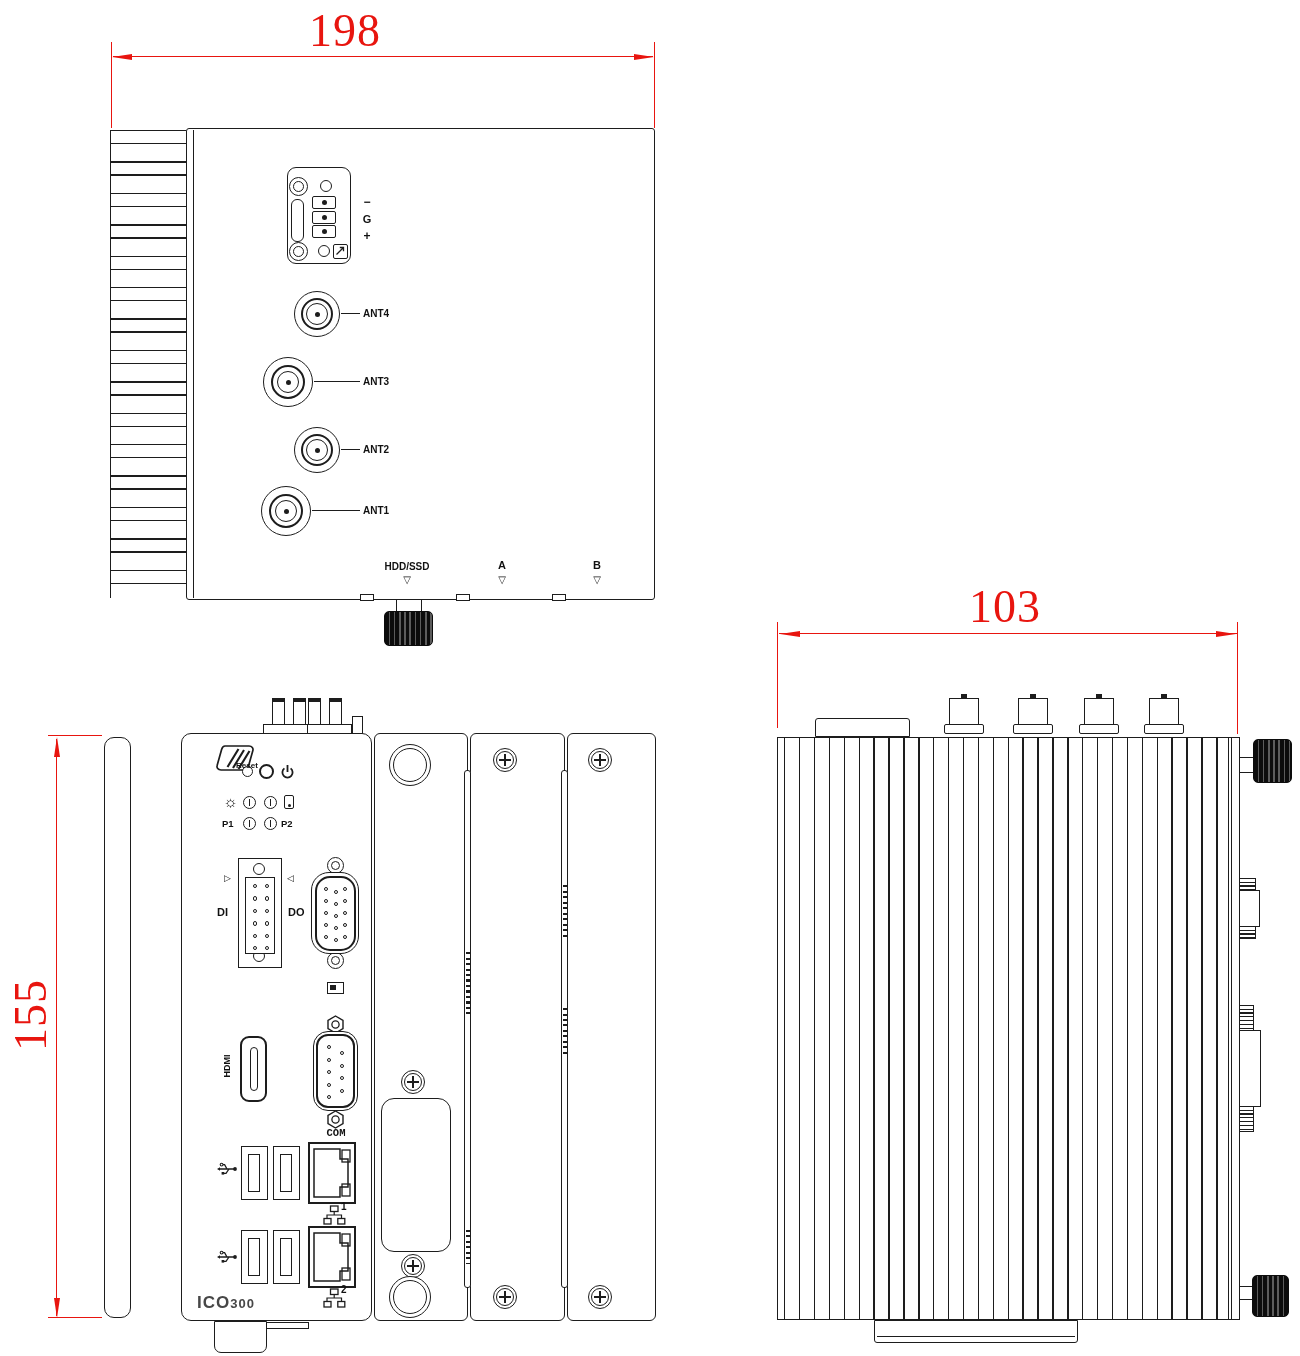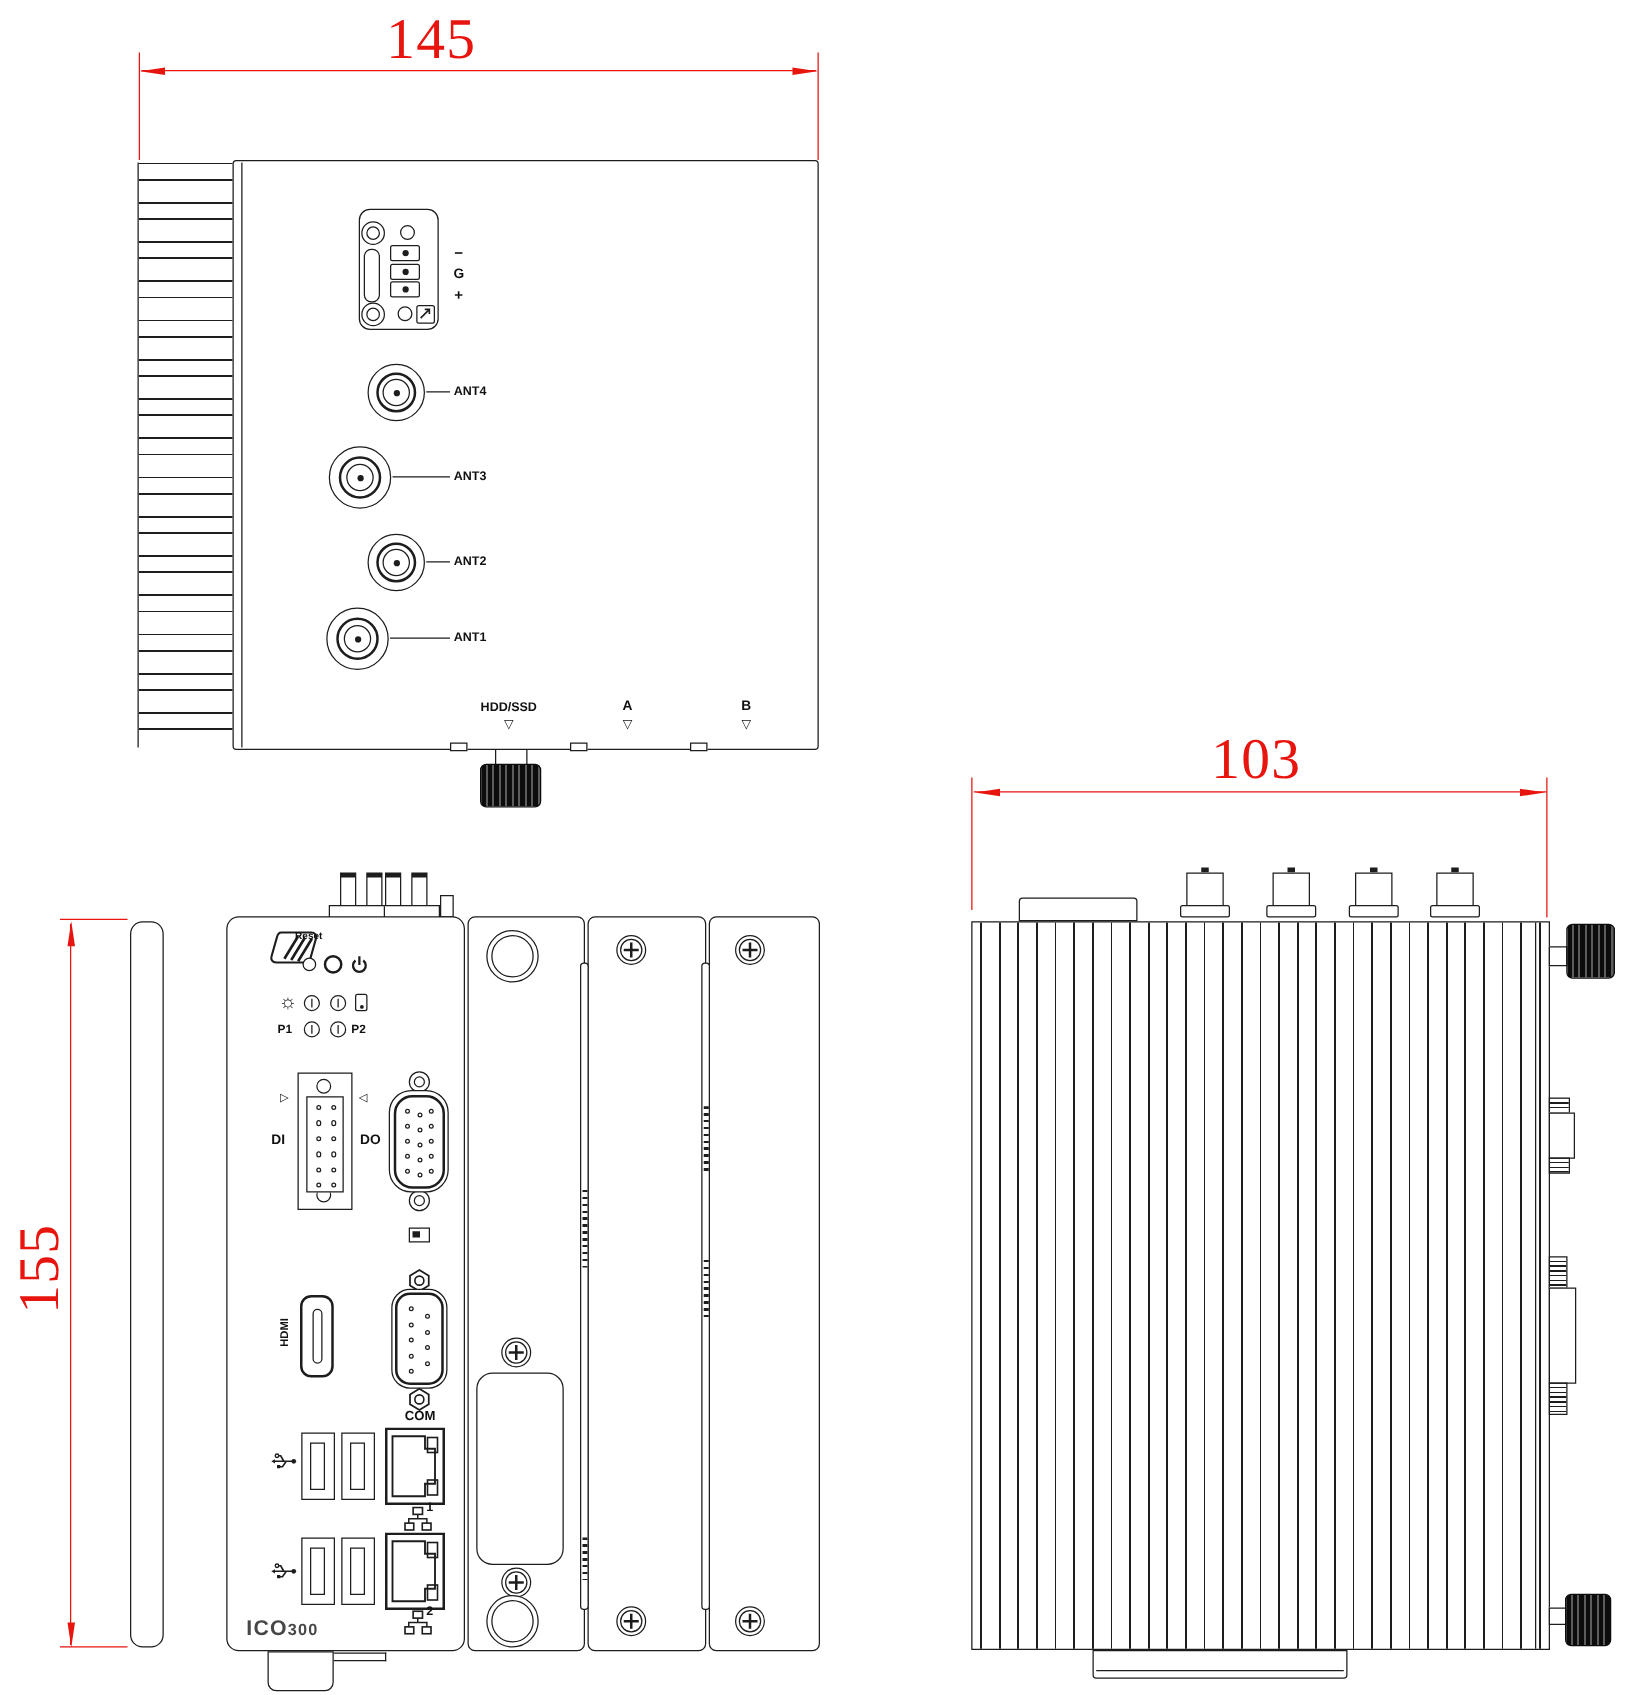--- a/index.html
+++ b/index.html
@@ -58,21 +58,21 @@
 <body>
 
 <div id="canvas">
 
   <div>
     <div class="rln" style="left:111px;top:42px;width:1.3px;height:86px;"></div>
     <div class="rln" style="left:654px;top:42px;width:1.3px;height:86px;"></div>
     <div class="rln" style="left:113px;top:56px;width:540px;height:1.3px;"></div>
     <div class="arr arrL" style="left:112px;top:53.6px;"></div>
     <div class="arr arrR" style="left:634px;top:53.6px;"></div>
-    <div class="dimt" style="left:295px;top:8px;width:100px;">145</div>
+    <div class="dimt" style="left:295px;top:8px;width:100px;">198</div>
   </div>
 
   <div>
     <div class="finsH" style="left:110px;top:130px;width:76px;height:468px;"></div>
     <div class="box" style="left:186px;top:128px;width:469px;height:472px;border-radius:3px;border-width:1.6px;"></div>
     <div class="ln" style="left:193px;top:130px;width:1.2px;height:468px;"></div>
 
     <div class="box" style="left:287px;top:167px;width:64px;height:97px;border-radius:9px;border-width:1.6px;"></div>
     <div class="dcirc" style="left:289px;top:177px;width:19px;height:19px;">
         <i></i>
@@ -188,21 +188,21 @@
       <path d="M11 4 H35 C38 4 39.6 6.2 38.8 8.8 L34.4 24.4 C33.7 26.9 31.6 28 29 28 H7 C4 28 2.4 25.8 3.2 23.2 L7.6 7.6 C8.3 5.1 9.4 4 11 4 Z" fill="none" stroke="#1d1d1d" stroke-width="1.7"></path>
       <path d="M13.5 25 L24.5 7 M19 26 L30 8 M24.5 27 L35.5 9" fill="none" stroke="#1d1d1d" stroke-width="2.1"></path>
     </svg>
 
     <div class="circ" style="left:242px;top:766px;width:11px;height:11px;border-width:1.4px;"></div>
     <div class="circ" style="left:259px;top:764px;width:15px;height:15px;border-width:2.8px;"></div>
     <svg class="abs" style="left:280px;top:764px;" width="15" height="15" viewBox="0 0 15 15">
       <path d="M4.4 4.4 A5.1 5.1 0 1 0 10.6 4.4" fill="none" stroke="#1d1d1d" stroke-width="1.8"></path>
       <path d="M7.5 1 V8" stroke="#1d1d1d" stroke-width="1.8"></path>
     </svg>
-    <div class="lbl cen" style="left:228px;top:745px;width:38px;font-size:8px;text-align:center;">Reset</div>
+    <div class="lbl cen" style="left:228px;top:762px;width:38px;font-size:8px;text-align:center;">Reset</div>
 
     <div class="glyph" style="left:223px;top:794px;font-size:16px;font-weight:bold;">☼</div>
     <div class="ledc" style="left:243px;top:796px;">
         <i></i>
       </div>
     <div class="ledc" style="left:264px;top:796px;">
         <i></i>
       </div>
     <div class="hddico" style="left:284px;top:795px;width:10px;height:14px;">
         <i></i>
@@ -285,21 +285,21 @@
         <i class="dot" style="left: 8px; top: 57px; height: 4px; width: 4px;"></i>
         <i class="dot" style="left: 21px; top: 13px; height: 4px; width: 4px;"></i>
         <i class="dot" style="left: 21px; top: 25.5px; height: 4px; width: 4px;"></i>
         <i class="dot" style="left: 21px; top: 38px; height: 4px; width: 4px;"></i>
         <i class="dot" style="left: 21px; top: 50.5px; height: 4px; width: 4px;"></i>
       </div>
     <svg class="abs" style="left:326px;top:1110px;" width="19" height="19" viewBox="0 0 19 19">
       <polygon points="9.5,1 17,5.5 17,13.5 9.5,18 2,13.5 2,5.5" fill="none" stroke="#1d1d1d" stroke-width="1.4"></polygon>
       <circle cx="9.5" cy="9.5" r="3.6" fill="none" stroke="#1d1d1d" stroke-width="1.3"></circle>
     </svg>
-    <div class="lbl cen" style="left:316px;top:1128px;width:40px;font-size:10.5px;">COM</div>
+    <div class="lbl cen" style="left:316px;top:1128px;width:40px;font-size:10.5px;font-family:Liberation Mono, monospace;">COM</div>
 
     <svg class="abs" style="left:219px;top:1158px;transform:rotate(-90deg);" width="16" height="22" viewBox="0 0 16 22">
       <circle cx="8" cy="19" r="1.9" fill="#1d1d1d"></circle>
       <path d="M8 18 V4 M8 13 L3.6 10 V8 M8 11 L12.4 8.6 V7" fill="none" stroke="#1d1d1d" stroke-width="1.3"></path>
       <rect x="2.4" y="5.6" width="2.6" height="2.6" fill="#1d1d1d"></rect>
       <circle cx="12.4" cy="5.6" r="1.4" fill="none" stroke="#1d1d1d" stroke-width="1.1"></circle>
       <path d="M6.3 4 L8 1 L9.7 4 Z" fill="#1d1d1d"></path>
     </svg>
     <div class="box" style="left:241px;top:1146px;width:27px;height:54px;border-width:1.7px;"></div>
     <div class="box thin" style="left:248px;top:1154px;width:12px;height:38px;"></div>

